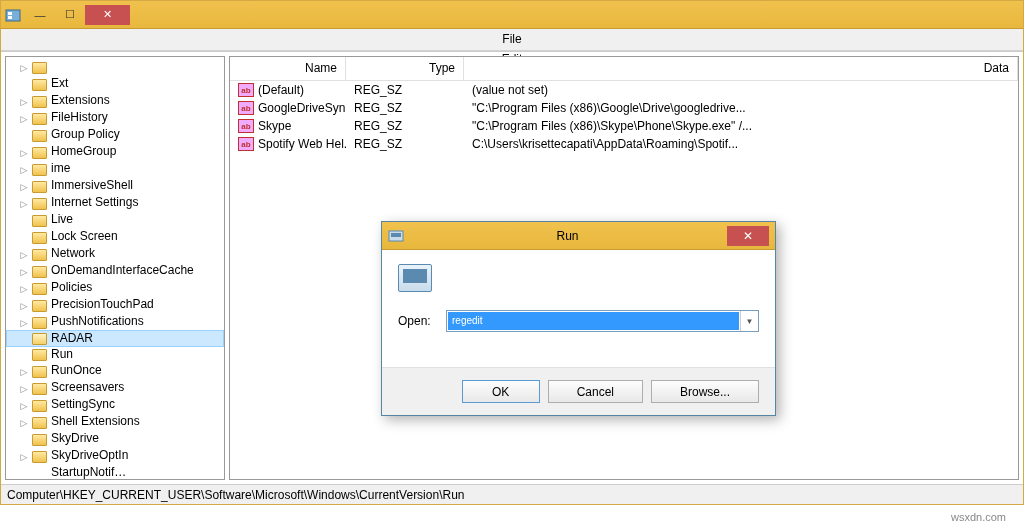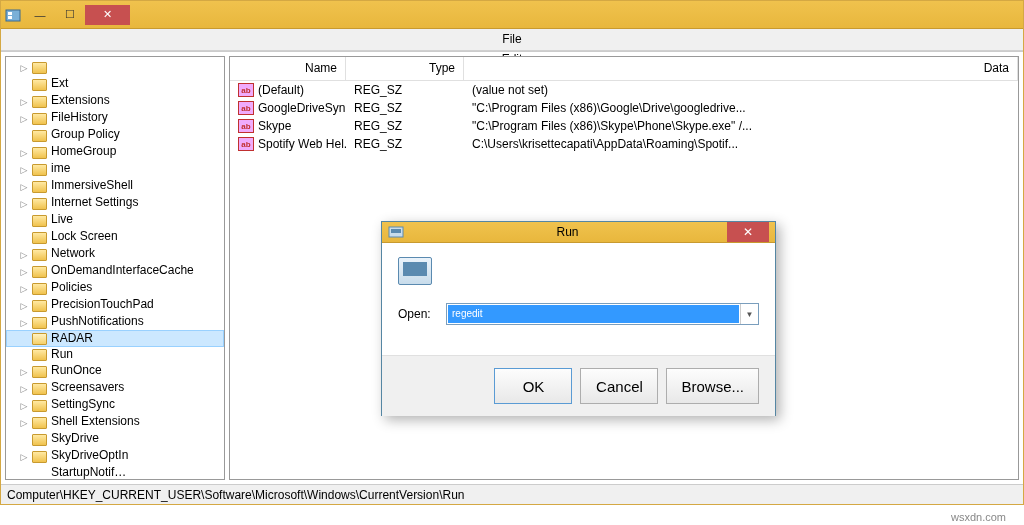--- a/index.html
+++ b/index.html
@@ -48,21 +48,21 @@
     .run-desc-row { display: flex; align-items: flex-start; margin-bottom: 18px; }
     .run-big-icon { width: 34px; height: 28px; margin-right: 10px; border: 1px solid #5a8ab0; background: linear-gradient(#eaf3fb, #c8dceb); border-radius: 2px; position: relative; flex-shrink: 0; }
     .run-big-icon::after { content: ""; position: absolute; top: 4px; left: 4px; right: 4px; bottom: 8px; background: #5a8ab0; }
     .run-desc { font-size: 12px; line-height: 1.4; }
     .run-open-row { display: flex; align-items: center; margin-bottom: 20px; }
     .run-open-label { width: 48px; font-size: 12px; }
     .run-combo { flex: 1; height: 22px; border: 1px solid #7a9ebd; display: flex; align-items: center; background: #fff; position: relative; }
     .run-combo-text { flex: 1; padding: 0 4px; background: #3399ff; color: #fff; font-size: 10px; margin: 1px; height: 18px; line-height: 18px; }
     .run-combo-btn { width: 18px; height: 100%; display: flex; align-items: center; justify-content: center; font-size: 8px; color: #555; border-left: 1px solid #ccc; cursor: pointer; }
     .run-footer { background: #f0f0f0; padding: 12px 16px; display: flex; justify-content: flex-end; gap: 8px; border-top: 1px solid #e0e0e0; }
-    .btn { min-width: 78px; height: 36px; background: linear-gradient(#fdfdfd, #e8e8e8); border: 1px solid #adadad; font-size: 15px; cursor: pointer; padding: 0 14px; }
+    .btn { min-width: 78px; height: 23px; background: linear-gradient(#fdfdfd, #e8e8e8); border: 1px solid #adadad; font-size: 12px; cursor: pointer; padding: 0 28px; }
     .btn.default { border: 1px solid #5a9bd4; }
   </style>
 </head>
 <body>
 
 <div class="window">
   <div class="titlebar">
     <svg class="titlebar-icon" viewBox="0 0 16 16">
         <rect x="1" y="3" width="14" height="11" fill="#7ab0d8" stroke="#3a6a90"></rect>
         <rect x="3" y="5" width="4" height="3" fill="#fff"></rect>

